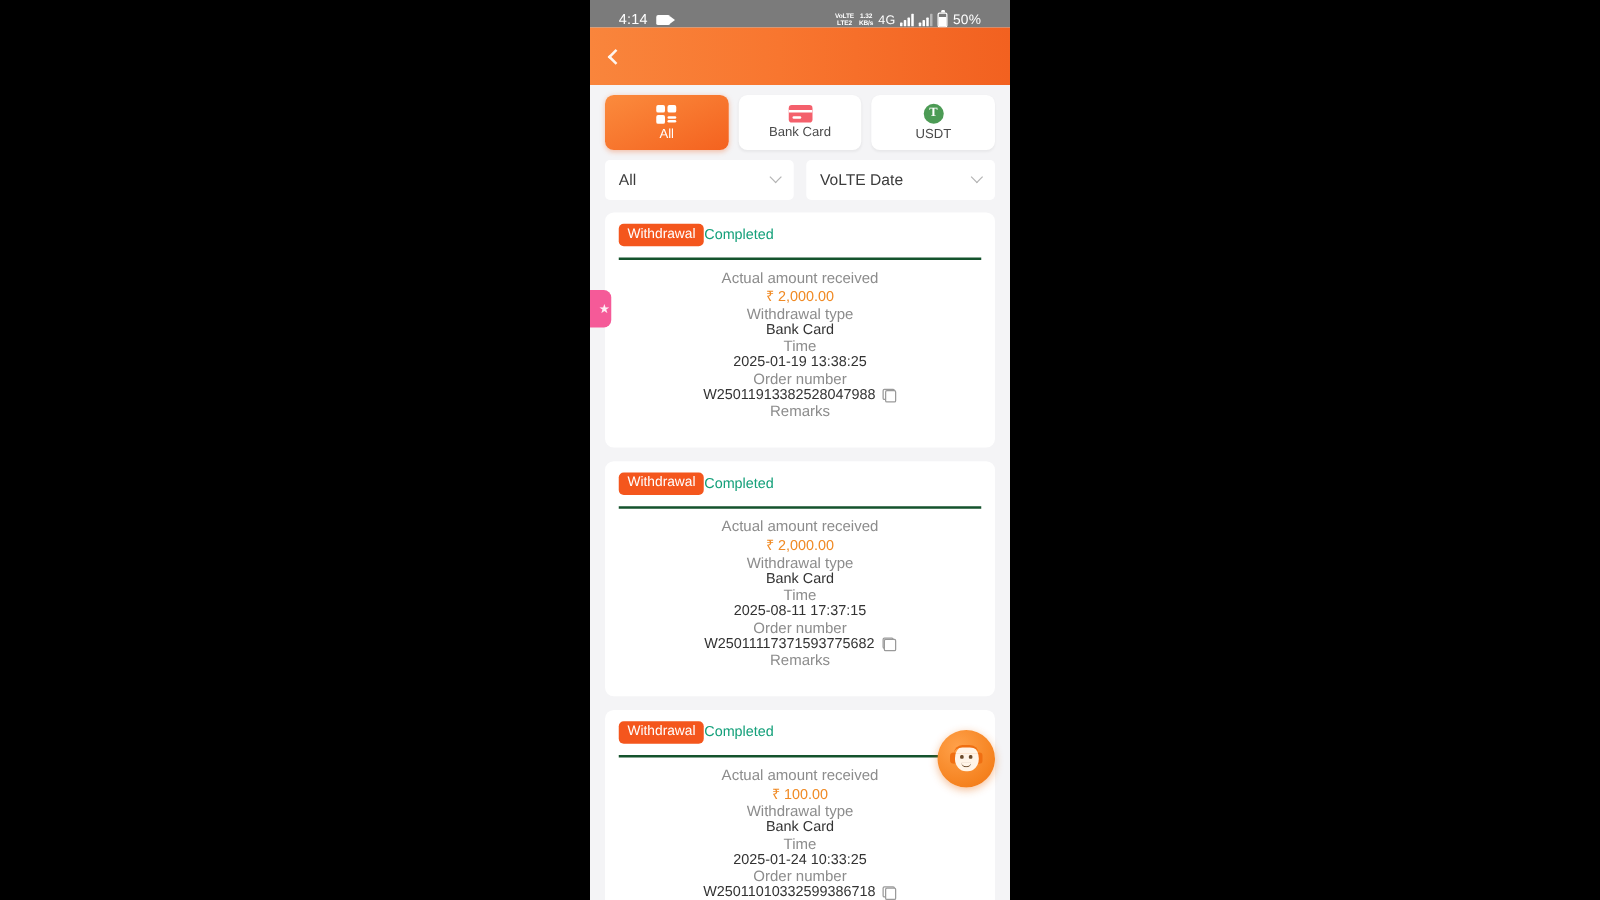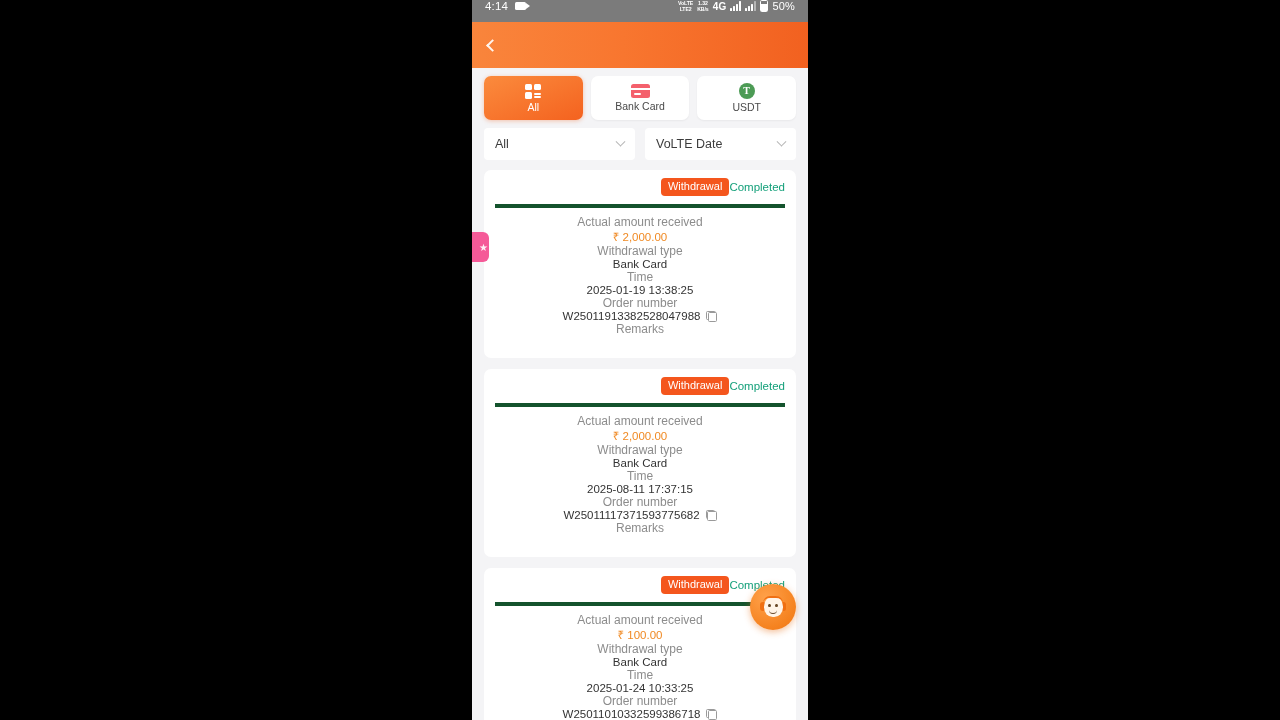--- a/index.html
+++ b/index.html
@@ -28,23 +28,23 @@
     height: 720px;
     background: #f4f4f6;
     overflow: hidden;
   }
 
   
   .statusbar {
     height: 22px;
     background: #7b7b7b;
     display: flex;
-    align-items: flex-start;
+    align-items: flex-end;
     justify-content: space-between;
-    padding: 0 13px;
+    padding: 0 23px;
     color: #ffffff;
     font-size: 11px;
     letter-spacing: .2px;
   }
   .sb-left { display: flex; align-items: center; gap: 7px; }
   .sb-right { display: flex; align-items: center; gap: 4px; }
   .sb-time { font-size: 11.5px; font-weight: 500; }
 
   .icon-video {
     width: 11px; height: 8px;
@@ -62,21 +62,21 @@
   }
 
   .stack2 {
     display: flex; flex-direction: column;
     align-items: center; justify-content: center;
     line-height: 6px;
     font-size: 5.2px;
     font-weight: 700;
     letter-spacing: -.1px;
   }
-  .net-label { font-size: 10px; font-weight: 700; }
+  .net-label { font-size: 10px; font-weight: 400; }
 
   .bars { display: flex; align-items: flex-end; gap: 1px; height: 10px; }
   .bars i { width: 2px; background: #ffffff; display: block; border-radius: .5px; }
   .bars i:nth-child(1) { height: 3px; }
   .bars i:nth-child(2) { height: 5px; }
   .bars i:nth-child(3) { height: 7.5px; }
   .bars i:nth-child(4) { height: 10px; }
   .bars.dim i:nth-child(4) { background: rgba(255,255,255,.45); }
 
   .battery {
@@ -240,22 +240,22 @@
   }
   .card {
     background: #ffffff;
     border-radius: 7px;
     padding: 0 11px;
   }
   .card-head {
     height: 38px;
     display: flex;
     align-items: center;
-    justify-content: flex-end;
-    border-bottom: 4px solid #14532d;
+    justify-content: flex-start;
+    border-bottom: 2px solid #14532d;
   }
   .badge {
     background: #f4561d;
     color: #ffffff;
     font-size: 11px;
     padding: 3px 7px 4px 7px;
     border-radius: 4px;
     line-height: 1;
   }
   .status { font-size: 11.5px; color: #14a07a; }

